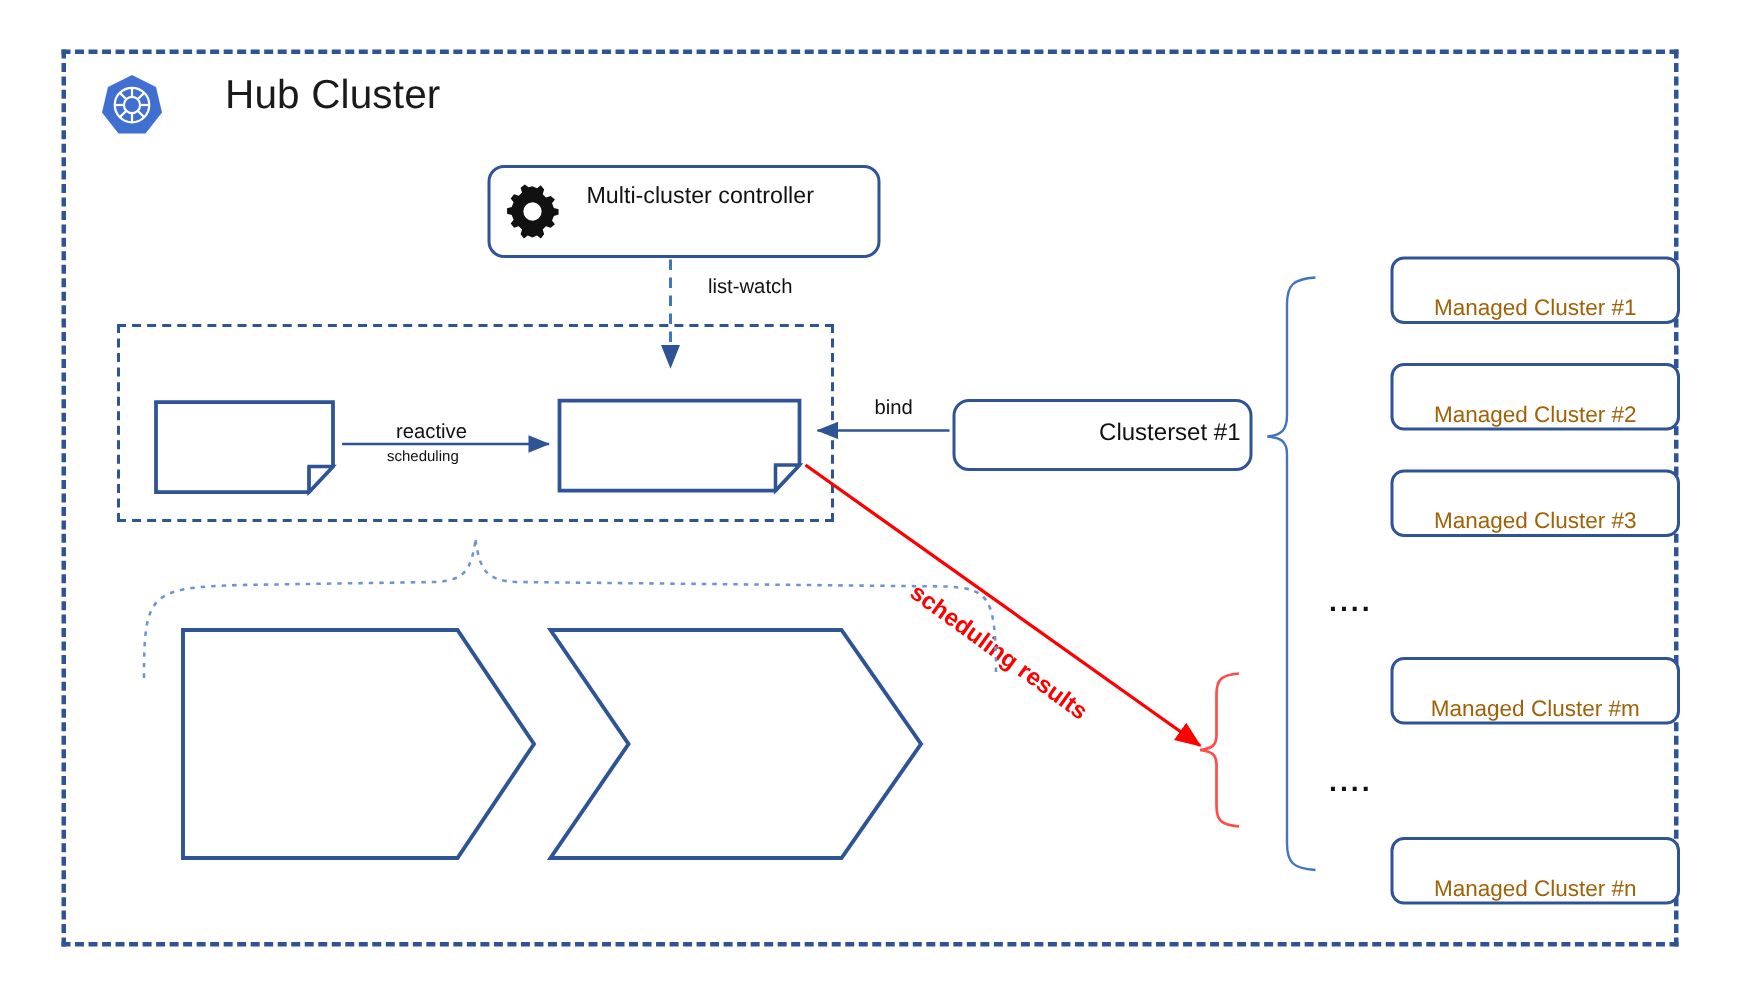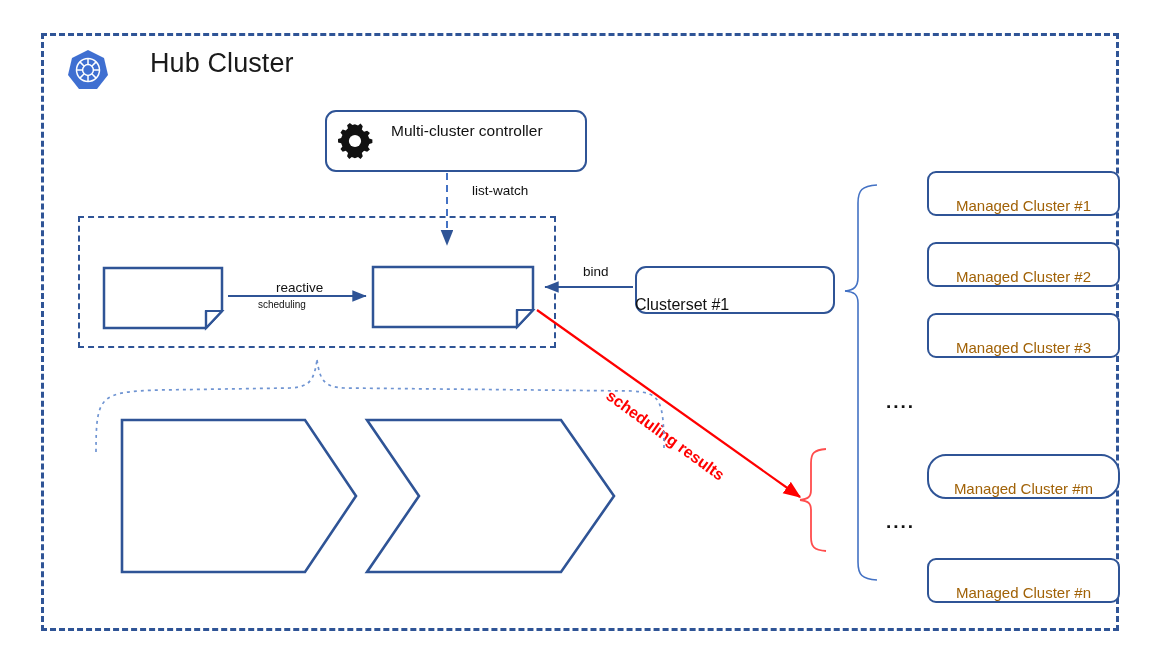--- a/index.html
+++ b/index.html
@@ -82,23 +82,23 @@
   
   #clusterset-card {
     left: 635px; top: 266px;
     width: 200px; height: 48px;
     border: 2.5px solid #2f5496;
     border-radius: 11px;
     background: #fff;
     box-sizing: border-box;
   }
   #clusterset-label {
-    left: 635px; top: 296px;
+    left: 635px; top: 280px;
     width: 192px;
-    text-align: left;
+    text-align: right;
     font-size: 16px;
     color: #111;
   }
 
   
   .cluster-box {
     position: absolute;
     left: 881px;
     width: 193px;
     height: 45px;
@@ -143,21 +143,21 @@
   #prioritize-list { left: 417px; top: 468px; }
 
   
   .edge-label {
     position: absolute;
     font-size: 13.5px;
     color: #111;
     white-space: nowrap;
   }
   #label-listwatch { left: 452px; top: 183px; padding-left: 20px; }
-  #label-reactive  { left: 276px; top: 280px; font-size: 13.5px; }
+  #label-reactive  { left: 264px; top: 280px; font-size: 13.5px; }
   #label-sched     { left: 258px; top: 299px; font-size: 10px; }
   #label-bind      { left: 583px; top: 264px; }
 
   #label-results {
     position: absolute;
     left: 608px; top: 385px;
     font-size: 16px;
     font-weight: bold;
     color: #ff0000;
     white-space: nowrap;
@@ -234,21 +234,21 @@
   <div id="managed-clusters">
       <div class="cluster-box" style="top: 171px;">
         <span>Managed Cluster #1</span>
       </div>
       <div class="cluster-box" style="top: 242px;">
         <span>Managed Cluster #2</span>
       </div>
       <div class="cluster-box" style="top: 313px;">
         <span>Managed Cluster #3</span>
       </div>
-      <div class="cluster-box" style="top: 454px; border-radius: 19px;">
+      <div class="cluster-box" style="top: 438px;">
         <span>Managed Cluster #m</span>
       </div>
       <div class="cluster-box" style="top: 558px;">
         <span>Managed Cluster #n</span>
       </div>
       <div class="ellipsis-dots" style="top: 391px;">....</div>
       <div class="ellipsis-dots" style="top: 511px;">....</div>
     </div>
 
   <svg class="overlay">

